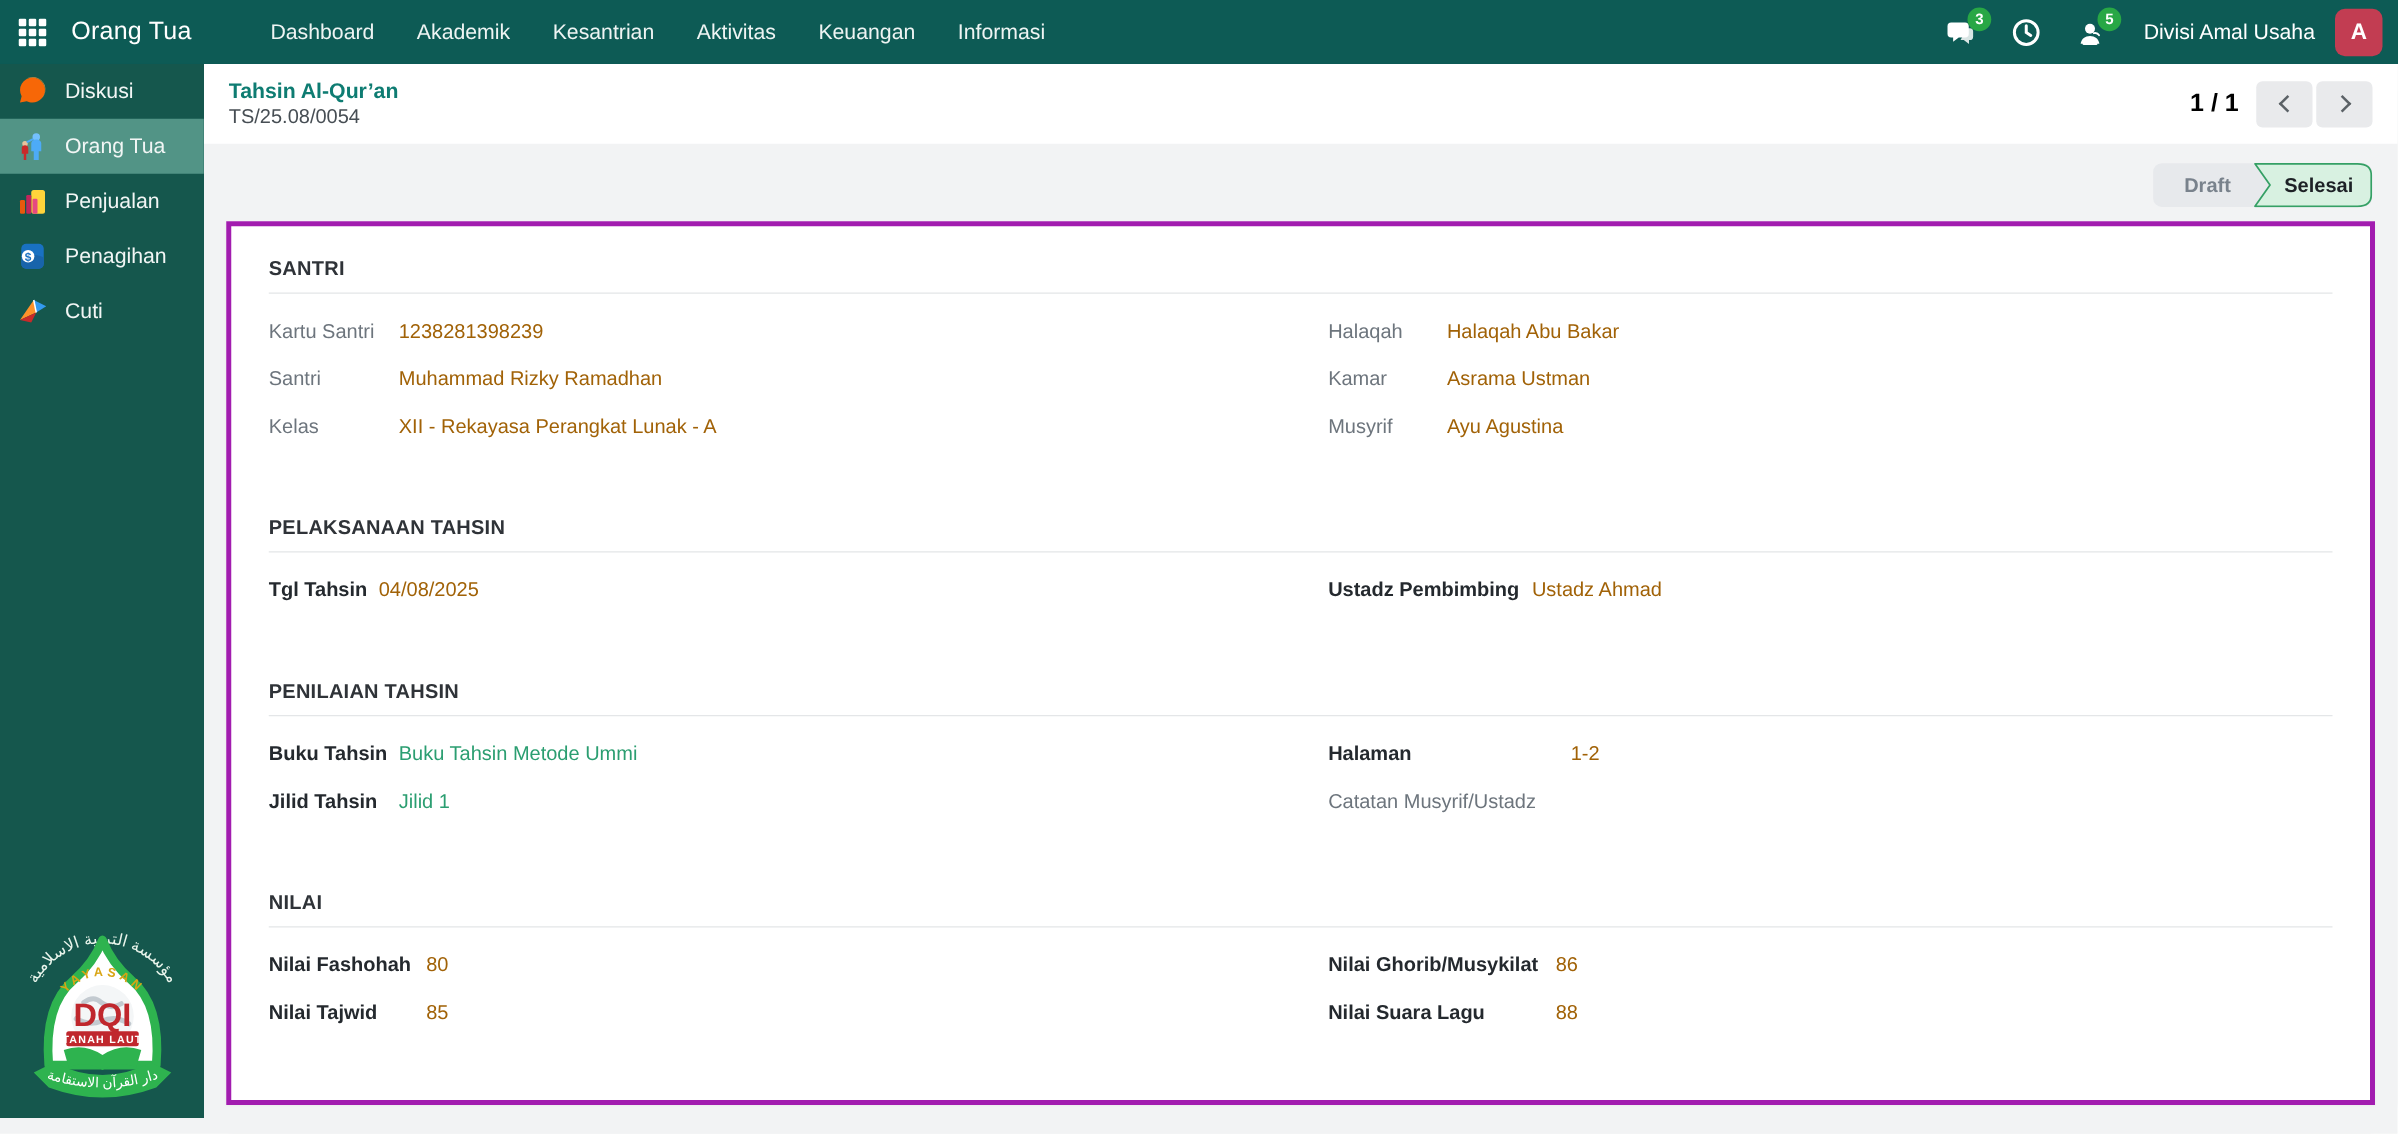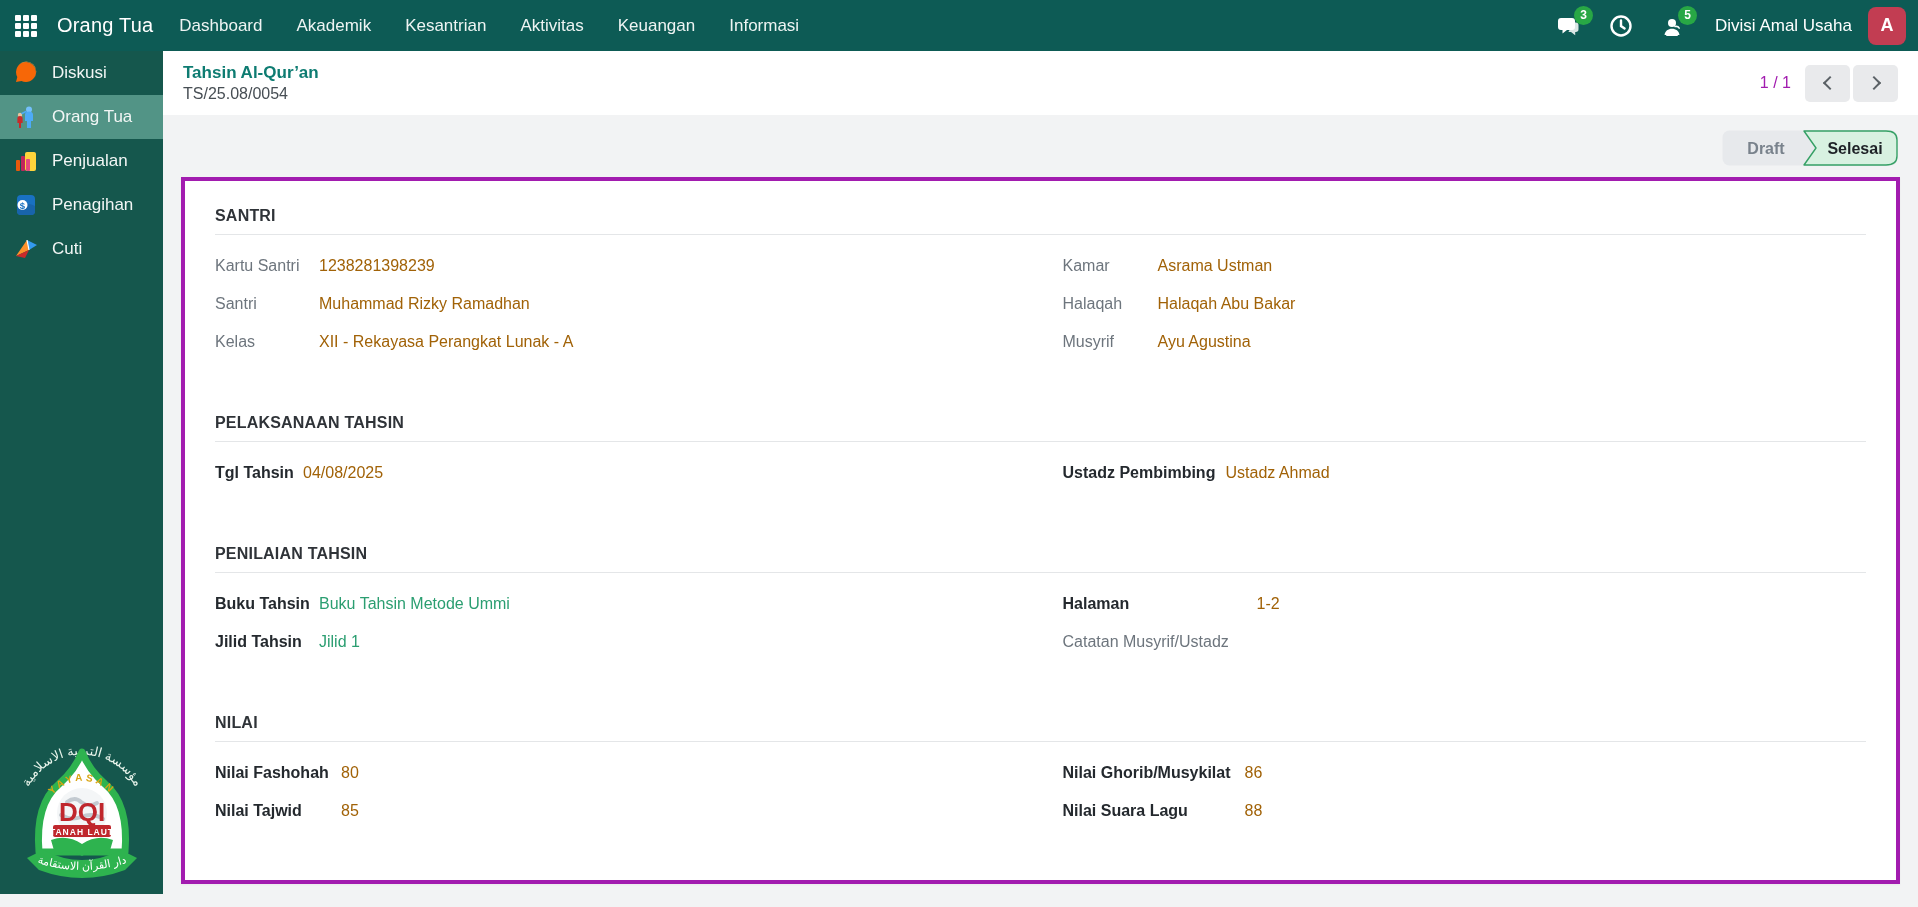--- a/index.html
+++ b/index.html
@@ -13,21 +13,21 @@
   
   .navbar {
     position:fixed; top:0; left:0; right:0; height:51px;
     background:#0d5b55; color:#fff;
     display:flex; align-items:center; z-index:20;
   }
   .apps-btn { width:51px; height:51px; display:flex; align-items:center; justify-content:center; cursor:pointer; }
   .grid-ico { display:grid; grid-template-columns:repeat(3,6px); grid-template-rows:repeat(3,6px); gap:2px; }
   .grid-ico i { background:#fff; border-radius:1px; }
   .brand { font-size:20px; font-weight:400; margin:0 26px 0 6px; letter-spacing:.2px; cursor:pointer; }
-  .nav-menu { display:flex; align-items:center; gap:34px; font-size:17px; }
+  .nav-menu { display:flex; align-items:center; gap:34px; font-size:17px;margin-left:37px; }
   .nav-menu .mi { color:#eef4f3; cursor:pointer; white-space:nowrap; }
   .nav-right { margin-left:auto; display:flex; align-items:center; padding-right:12px; }
   .nav-ico { position:relative; margin-left:28px; cursor:pointer; display:flex; align-items:center; }
   .badge {
     position:absolute; top:-8px; right:-12px; min-width:19px; height:19px; padding:0 4px;
     background:#28a745; color:#fff; border-radius:10px; font-size:12px; font-weight:700;
     display:flex; align-items:center; justify-content:center;
   }
   .user-name { margin-left:30px; font-size:17px; cursor:pointer; white-space:nowrap; }
   .avatar {
@@ -48,21 +48,21 @@
   
   .content { position:absolute; top:51px; left:163px; right:0; bottom:0; background:#f2f3f4;border-radius:24px; }
   .crumb-row {
     height:64px; background:#fff; display:flex; align-items:center;
     justify-content:space-between; padding:0 20px 0 20px;
   }
   .crumb-left { display:flex; flex-direction:column; justify-content:center; gap:2px; }
   .crumb-link { color:#0e7c72; font-size:17px; font-weight:700; cursor:pointer; }
   .crumb-rec { color:#474e54; font-size:16px; }
   .pager { display:flex; align-items:center; gap:14px; }
-  .pager-count { font-size:16px; color:#a21caf; }
+  .pager-count { font-size:20px; color:#000000;font-weight:bold; }
   .pager-btns { display:flex; gap:3px; }
   .pg-btn {
     width:45px; height:37px; background:#e9eaec; border:none; border-radius:5px;
     display:flex; align-items:center; justify-content:center; cursor:pointer;
   }
   .chev { width:10px; height:10px; border-left:2px solid #5b6166; border-bottom:2px solid #5b6166; }
   .chev.left  { transform:rotate(45deg);  margin-left:4px; }
   .chev.right { transform:rotate(-135deg); margin-right:4px; }
 
   .status-row { display:flex; justify-content:flex-end; padding:15px 20px 0 20px; }
@@ -276,26 +276,26 @@
             <span class="lbl">Santri</span>
             <span class="val">Muhammad Rizky Ramadhan</span>
           </div>
           <div class="frow">
             <span class="lbl">Kelas</span>
             <span class="val">XII - Rekayasa Perangkat Lunak - A</span>
           </div>
         </div>
         <div class="colR">
           <div class="frow">
+            <span class="lbl">Halaqah</span>
+            <span class="val">Halaqah Abu Bakar</span>
+          </div>
+          <div class="frow">
             <span class="lbl">Kamar</span>
             <span class="val">Asrama Ustman</span>
-          </div>
-          <div class="frow">
-            <span class="lbl">Halaqah</span>
-            <span class="val">Halaqah Abu Bakar</span>
           </div>
           <div class="frow">
             <span class="lbl">Musyrif</span>
             <span class="val">Ayu Agustina</span>
           </div>
         </div>
       </div>
     </div>
 
     <div class="sect s1">

